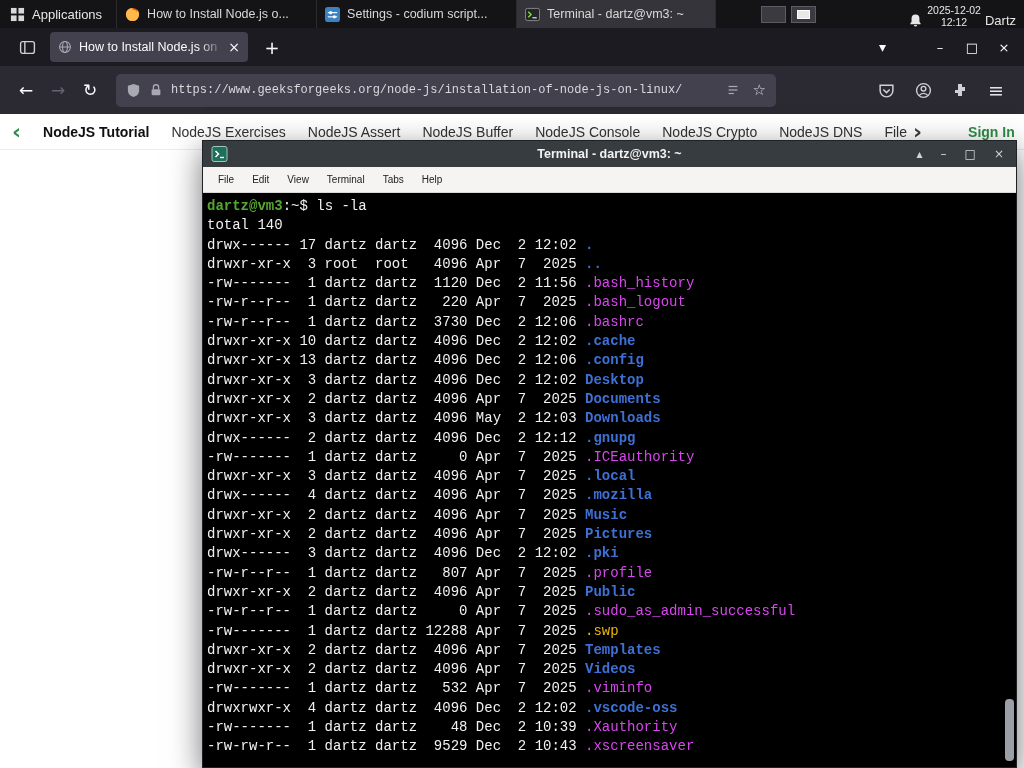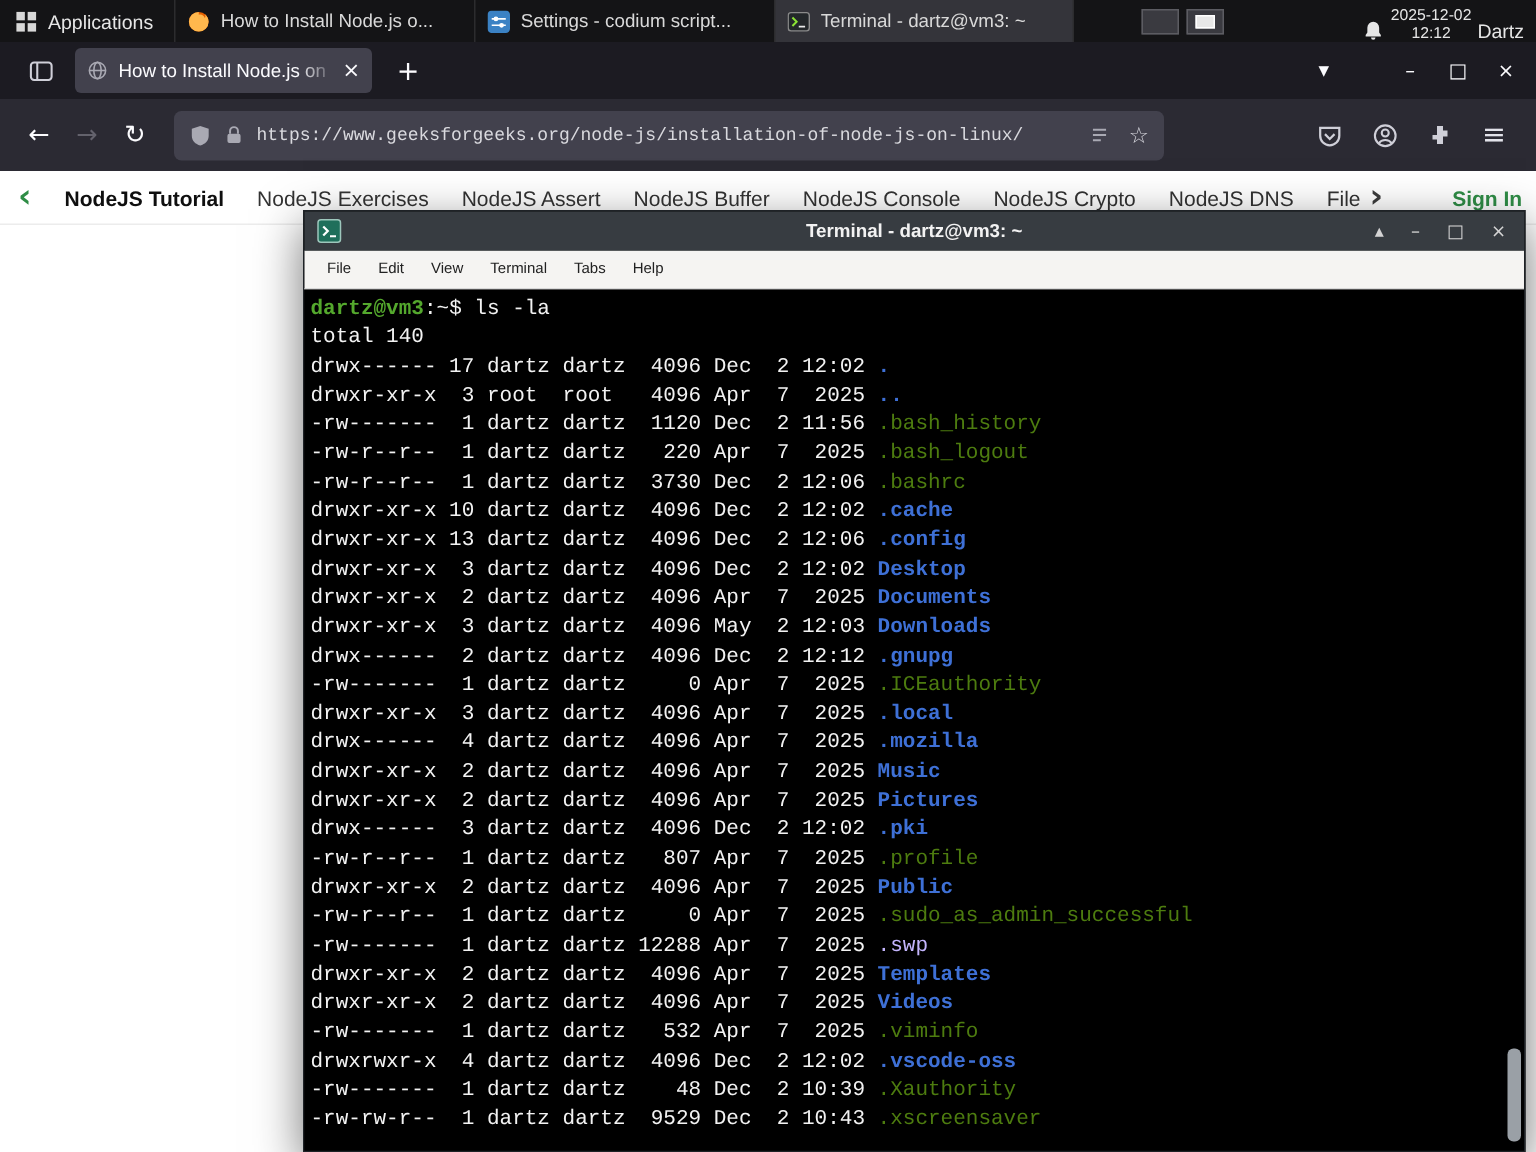--- a/index.html
+++ b/index.html
@@ -60,22 +60,22 @@
   .t-icon { margin-left:8px; width:17px; height:16px; z-index:1; }
   .t-title-text { position:absolute; left:0; right:0; text-align:center; font-size:12.5px; font-weight:bold; }
   .t-controls { margin-left:auto; display:flex; gap:18px; padding-right:12px; z-index:1; color:#d4d4d4; font-size:12px; font-family:"DejaVu Sans",sans-serif; }
   .t-menu { height:26px; background:#f5f4f2; color:#222; display:flex; align-items:center; font-size:10px; border-bottom:1px solid #d8d8d8; flex:0 0 auto; }
   .t-menu span { padding:0 9px; cursor:default; }
   .t-menu span:first-child { margin-left:6px; }
   .t-body { flex:1; background:#000; position:relative; padding:4px 0 0 4px; overflow:hidden; }
   .tline { white-space:pre; font-family:Liberation Mono, monospace; font-size:14px; line-height:19.3px; color:#f2f2f2; }
   .green { color:#54a82d; font-weight:bold; }
   .fname.dir { color:#3e70d6; font-weight:bold; }
-  .fname.dim { color:#c4b5fd; }
-  .fname.file { color:#4d7c0f; }
+  .fname.dim { color:#eab308; }
+  .fname.file { color:#d946ef; }
   .t-thumb { position:absolute; right:2px; bottom:6px; width:9px; height:62px; background:#9aa0a6; border-radius:4px; }
 </style>
 </head>
 <body>
 
 <div class="screen">
 
   <div class="panel">
     <div class="panel-apps">
       <svg class="ticon" viewBox="0 0 16 16" width="15" height="15">

